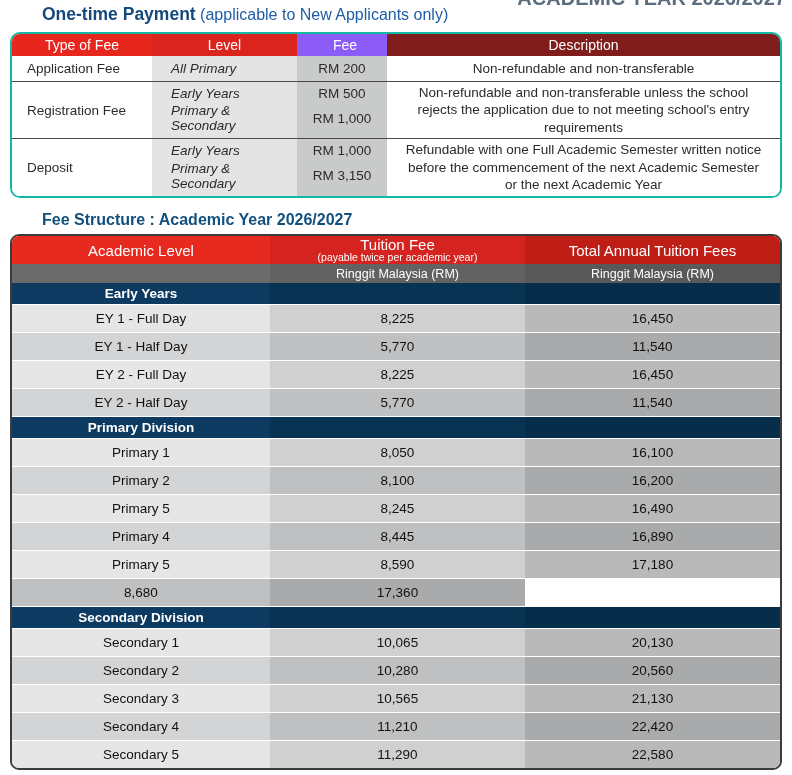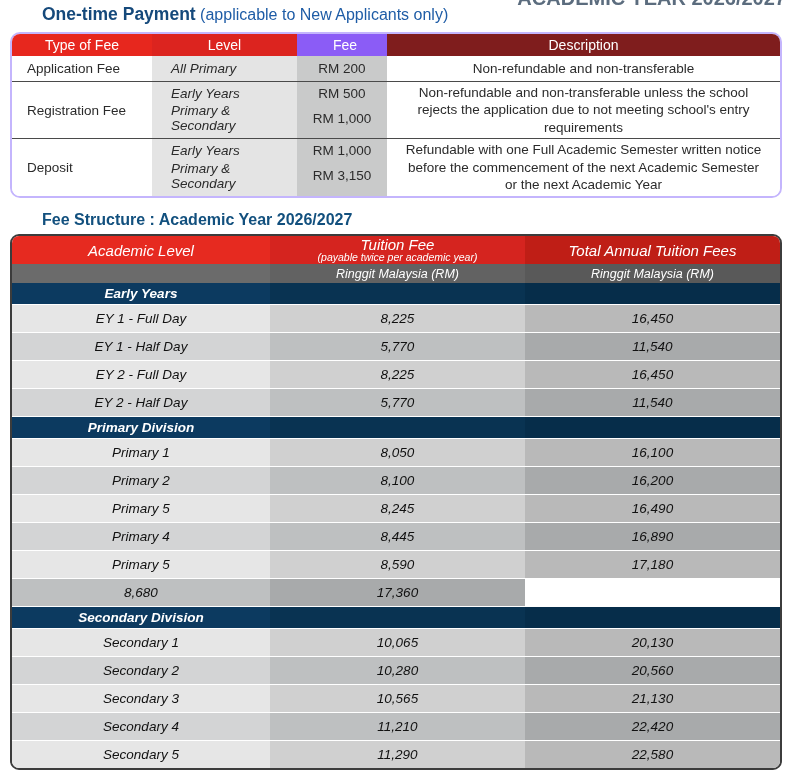--- a/index.html
+++ b/index.html
@@ -14,21 +14,21 @@
 
   
   .title1 { margin: 4px 0 0 42px; white-space: nowrap; }
   .title1 .t-main { font-size: 17.5px; font-weight: bold; color: #15497b; }
   .title1 .t-sub  { font-size: 16px; color: #1e5ca6; }
   .title2 { margin: 13px 0 0 42px; font-size: 16px; font-weight: bold; color: #12507e; white-space: nowrap; }
 
   
   .table1 {
     margin: 7px 10px 0 10px; width: 772px;
-    border: 2px solid #c4b5fd; border-radius: 10px; overflow: hidden;
+    border: 2px solid #14b8a6; border-radius: 10px; overflow: hidden;
   }
   .t1-row { display: grid; grid-template-columns: 140px 145px 90px 393px; }
   .t1-header { height: 22px; }
   .t1-header .hc { display: flex; align-items: center; justify-content: center;
     color: #ffffff; font-size: 14px; }
   .t1-h1 { background: #e7271e; }
   .t1-h2 { background: #dc241f; }
   .t1-h3 { background: #8b5cf6; padding-left: 6px; }
   .t1-h4 { background: #7f1d1d; }
 
@@ -48,21 +48,21 @@
   .t1-fee .pair-top, .t1-fee .pair-bot { justify-content: center; }
   .row-app { height: 25px; }
   .row-reg { height: 57px; }
   .row-dep { height: 58px; }
 
   
   .table2 {
     margin: 5px 10px 0 10px; width: 772px;
     border: 2px solid #3c3c3c; border-radius: 9px; overflow: hidden;
   }
-  .t2-row { display: grid; grid-template-columns: 258px 255px 255px; font-style: italic; }
+  .t2-row { display: grid; grid-template-columns: 258px 255px 255px; }
   .t2-header { height: 28px; }
   .t2-header .hc { display: flex; flex-direction: column; align-items: center;
     justify-content: center; color: #ffffff; }
   .t2-h1 { background: #e62a20; font-size: 15px; }
   .t2-h2 { background: #d5241f; font-size: 15px; line-height: 1.05; }
   .t2-h3 { background: #bf1e16; font-size: 15px; }
   .t2-h2 .hsub { font-size: 10.5px; font-weight: normal; }
 
   .t2-sub { height: 19px; }
   .t2-sub .sc { display: flex; align-items: center; justify-content: center;

